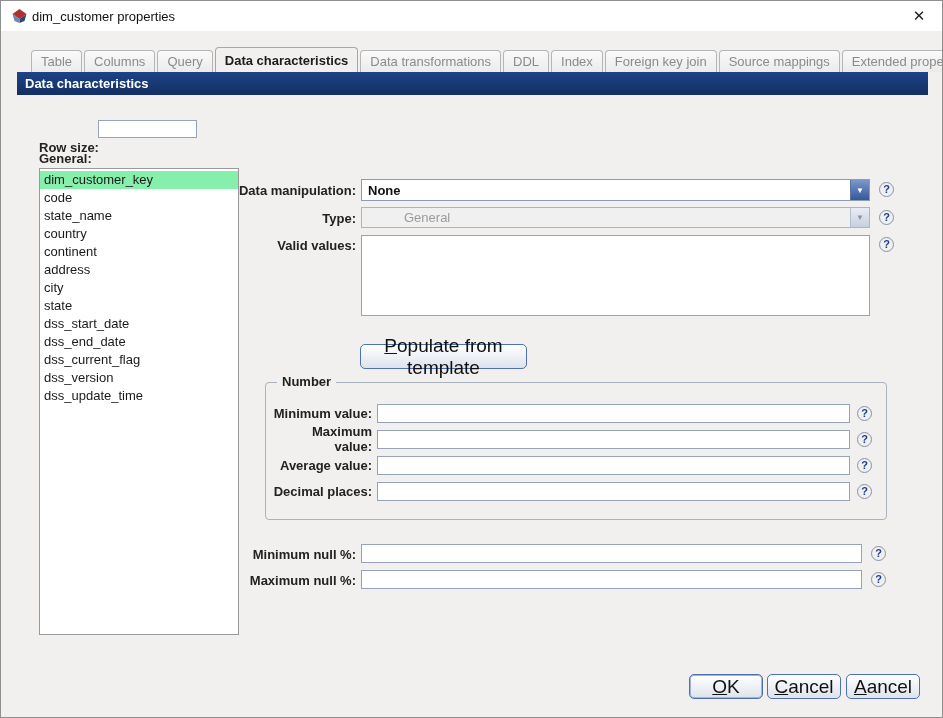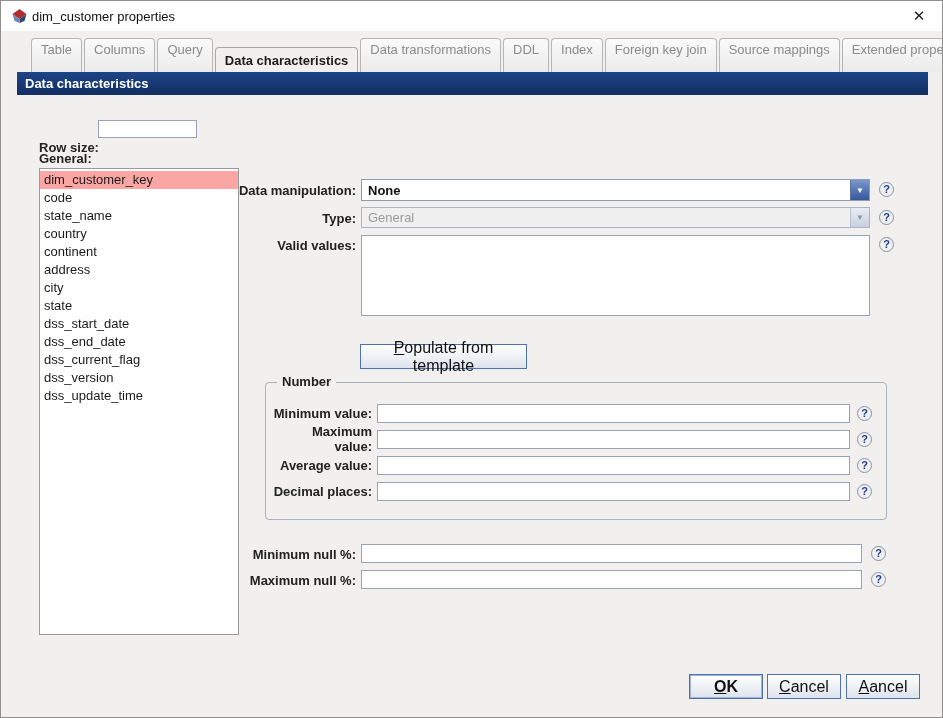--- a/index.html
+++ b/index.html
@@ -22,21 +22,21 @@
 
   
   .tabbar {
     position:absolute; top:46px; left:30px; right:10px; height:25px;
     display:flex; align-items:flex-end; white-space:nowrap;
   }
   .tab {
     border:1px solid #b6b6b6; border-bottom:none; border-radius:4px 4px 0 0;
     padding:3px 9px 4px 9px; margin-right:2px;
     background:linear-gradient(#fafafa,#ebebeb);
-    color:#8b8b8b; height:34px; font-size:13px;
+    color:#8b8b8b; height:22px; font-size:13px;
   }
   .tab.active {
     background:#f1f0ee; color:#1c1c1c; font-weight:bold;
     height:25px; padding-top:5px; border-color:#a8a8a8;
   }
 
   
   .headerbar {
     position:absolute; top:71px; left:16px; width:911px; height:23px;
     background:linear-gradient(#1d4486,#132f63);
@@ -54,52 +54,52 @@
   textarea { resize:none; padding:2px 4px; }
 
   .rowsize-input { position:absolute; left:97px; top:119px; width:99px; height:18px; }
 
   
   .listbox {
     position:absolute; left:38px; top:167px; width:200px; height:467px;
     background:#fff; border:1px solid #9a9a9a; overflow:hidden; padding-top:2px;
   }
   .list-item { height:18px; line-height:18px; padding:0 4px; color:#1a1a1a; }
-  .list-item.selected { background:#fca5a5; }
+  .list-item.selected { background:#86efac; }
 
   
   .combo {
     position:absolute; display:flex; align-items:stretch;
     background:#fff; border:1px solid #8e9cb3; height:22px;
   }
   .combo-text { flex:1; display:flex; align-items:center; padding:0 6px; font-weight:bold; color:#111; }
   .combo-arrow {
     width:19px; display:flex; align-items:center; justify-content:center;
     background:linear-gradient(#7c98cb,#35589a); border-left:1px solid #5c75a5;
     color:#fff; font-size:8px;
   }
-  .combo.disabled { background:#f0f0f0; border-color:#aab4c4; }
+  .combo.disabled { background:#f0f0f0; border-color:#aab4c4;padding-left:36px; }
   .combo.disabled .combo-text { color:#9b9b9b; font-weight:normal; }
   .combo.disabled .combo-arrow {
     background:linear-gradient(#e9edf4,#c7d0de); color:#8a93a5; border-left-color:#b4bfd0;
   }
 
   
   .help {
     position:absolute; width:15px; height:15px; border:1px solid #8494ab; border-radius:50%;
     color:#1d3f92; font-size:11px; font-weight:bold; line-height:13px; text-align:center;
     background:transparent;
   }
   .help.inline { position:static; flex:0 0 15px; }
 
   
   .btn {
-    border:1px solid #4f71ad; border-radius:0;
+    border:1px solid #4f71ad; border-radius:5px;
     background:linear-gradient(#ffffff,#dde3ec);
-    font-family:"Liberation Sans",sans-serif; font-size:16px; color:#111;
+    font-family:"Liberation Sans",sans-serif; font-size:19px; color:#111;
     display:flex; align-items:center; justify-content:center;
   }
   .btn.default { box-shadow:inset 0 0 0 1px #9db4d6; }
   .mn { text-decoration:underline; }
   .populate-btn { position:absolute; left:359px; top:343px; width:167px; height:25px; }
   .footer-btn { position:absolute; top:673px; width:74px; height:25px; }
 
   
   .groupbox {
     position:absolute; left:264px; top:381px; width:622px; height:138px;
@@ -248,21 +248,21 @@
   </div>
 
   <div class="flabel r" style="left:205px; top:546px; width:150px;">Minimum null %:</div>
   <input type="text" class="null-input" value="" style="">
   <div class="help" style="left:870px; top:545px;">?</div>
 
   <div class="flabel r" style="left:205px; top:572px; width:150px;">Maximum null %:</div>
   <input type="text" class="null-input2" value="" style="">
   <div class="help" style="left:870px; top:571px;">?</div>
 
-  <button class="btn footer-btn default" style="left:688px;font-weight:bold;">
+  <button class="btn footer-btn default" style="left:688px;">
       <span><span class="mn">O</span><span>K</span></span>
     </button>
   <button class="btn footer-btn" style="left:766px;">
       <span><span class="mn">C</span><span>ancel</span></span>
     </button>
   <button class="btn footer-btn" style="left:845px;">
       <span><span class="mn">A</span><span>ancel</span></span>
     </button>
 
 </div>

